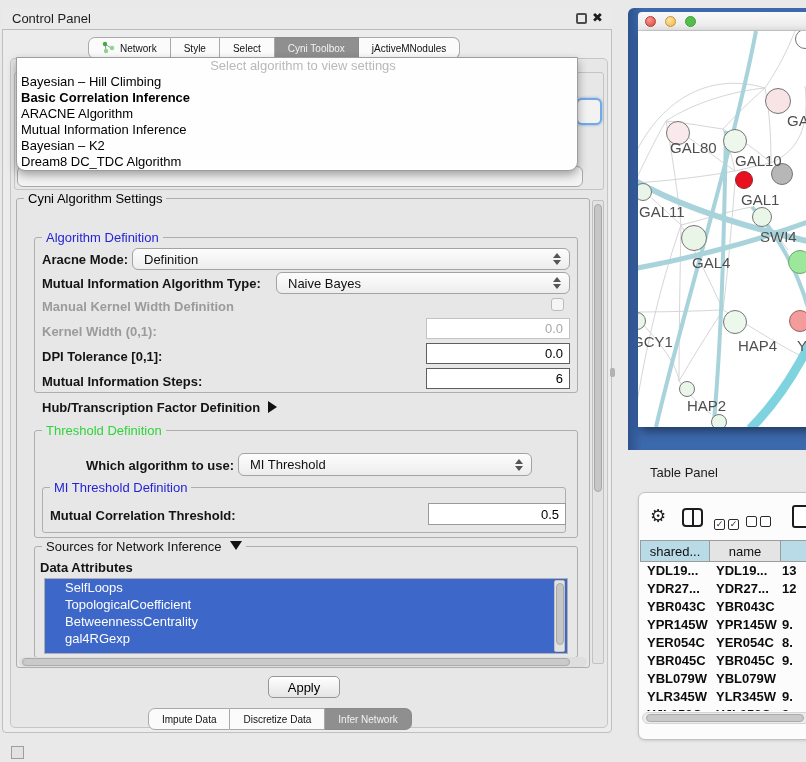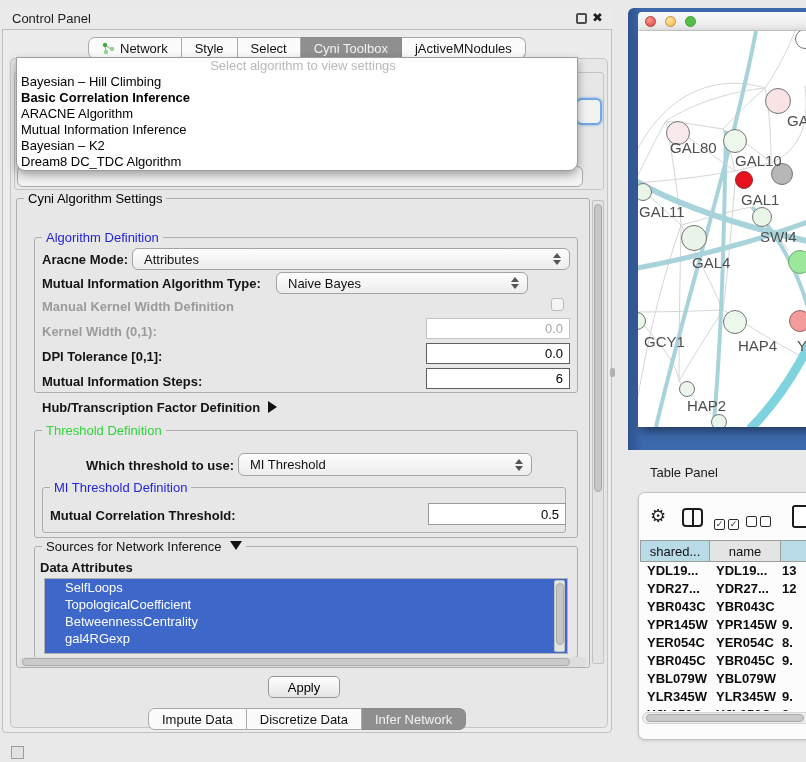--- a/index.html
+++ b/index.html
@@ -9,21 +9,21 @@
 
   
   #control-window{left:2px;top:8px;width:610px;height:725px;background:#ececec;border:1px solid #c0c0c0;border-radius:4px;box-sizing:border-box;}
   .cp-titlebar{left:2px;top:8px;width:610px;height:22px;background:#eaeaea;border-bottom:1px solid #bdbdbd;box-sizing:border-box;}
   .cp-title{left:12px;top:11px;font-size:13px;color:#1d1d1d;}
   .float-btn{left:576px;top:13px;width:11px;height:11px;border:2px solid #4d4d4d;border-radius:2px;box-sizing:border-box;}
   .close-btn{left:592px;top:10px;font-size:13px;font-weight:bold;color:#1d1d1d;}
 
   
   .tabbar{display:flex;}
-  .tab{height:22px;line-height:22px;padding:0 13px;font-size:13px;background:#fbfbfb;border:1px solid #a9a9a9;border-left:none;color:#111;box-sizing:border-box;white-space:nowrap;}
+  .tab{height:22px;line-height:22px;padding:0 13px;font-size:10px;background:#fbfbfb;border:1px solid #a9a9a9;border-left:none;color:#111;box-sizing:border-box;white-space:nowrap;}
   .tab.first{border-left:1px solid #a9a9a9;border-radius:7px 0 0 7px;}
   .tab.last{border-radius:0 7px 7px 0;}
   .tab.selected{background:#8f8f8f;color:#f2f2f2;border-color:#8a8a8a;}
   .tab .neticon{display:inline-block;vertical-align:-2px;margin-right:5px;}
 
   .cp-card{left:10px;top:58px;width:598px;height:670px;background:#e7e7e7;border:1px solid #c6c6c6;border-radius:5px;box-sizing:border-box;}
 
   
   .frag-group{left:14px;top:72px;width:590px;height:118px;border:1px solid #c4c4c4;border-radius:3px;box-sizing:border-box;}
   .frag-combo-blue{left:576px;top:98px;width:26px;height:27px;background:#f2f2f2;border:2px solid #74a8e2;border-radius:6px;box-shadow:0 0 3px #74a8e2;box-sizing:border-box;}
@@ -149,28 +149,28 @@
 
   <div class="abs sb-v" style="left:592px;top:200px;width:12px;height:464px;">
     <div class="sb-thumb-v" style="top:3px;height:288px;"></div>
   </div>
 
   <div class="abs groupbox" style="left:34px;top:237px;width:544px;height:156px;">
     <span class="gtitle blue">Algorithm Definition</span>
   </div>
   <div class="abs lbl" style="left:42px;top:252px;">Aracne Mode:</div>
   <div class="abs combo" style="left:132px;top:248px;width:438px;height:22px;">
-    <span>Attributes</span>
+    <span>Definition</span>
     <span class="spin">
         <i class="up"></i>
         <i class="dn"></i>
       </span>
   </div>
   <div class="abs lbl" style="left:42px;top:276px;">Mutual Information Algorithm Type:</div>
-  <div class="abs combo" style="left:276px;top:272px;width:252px;height:22px;gap:32px;">
+  <div class="abs combo" style="left:276px;top:272px;width:294px;height:22px;gap:32px;">
     <span>Naive Bayes</span>
     <span class="spin">
         <i class="up"></i>
         <i class="dn"></i>
       </span>
   </div>
   <div class="abs lbl disabled" style="left:42px;top:299px;">Manual Kernel Width Definition</div>
   <div class="abs checkbox" style="left:551px;top:298px;"></div>
   <div class="abs lbl disabled" style="left:42px;top:324px;">Kernel Width (0,1):</div>
   <input class="abs field disabled" style="left: 426px; top: 318px; width: 144px; height: 21px;" readonly="" value="0.0">
@@ -179,21 +179,21 @@
   <div class="abs lbl" style="left:42px;top:374px;">Mutual Information Steps:</div>
   <input class="abs field" style="left: 426px; top: 368px; width: 144px; height: 21px;" value="6">
 
   <div class="abs lbl" style="left:42px;top:400px;">
     <span>Hub/Transcription Factor Definition</span><span class="tri-right"></span>
   </div>
 
   <div class="abs groupbox" style="left:34px;top:430px;width:544px;height:108px;">
     <span class="gtitle green">Threshold Definition</span>
   </div>
-  <div class="abs lbl" style="left:86px;top:458px;">Which threshold to use:</div>
+  <div class="abs lbl" style="left:86px;top:458px;">Which algorithm to use:</div>
   <div class="abs combo" style="left:238px;top:453px;width:294px;height:23px;">
     <span>MI Threshold</span>
     <span class="spin">
         <i class="up"></i>
         <i class="dn"></i>
       </span>
   </div>
   <div class="abs groupbox" style="left:42px;top:487px;width:524px;height:46px;">
     <span class="gtitle blue">MI Threshold Definition</span>
   </div>
@@ -290,21 +290,21 @@
     <div class="node" style="left: 41px; top: 350px; width: 16px; height: 16px; background-color: rgb(234, 246, 233);"></div>
     <div class="node" style="left: 73px; top: 383px; width: 16px; height: 16px; background-color: rgb(234, 246, 233);"></div>
 
     <span class="node-label" style="left:149px;top:81px;">GAL</span>
     <span class="node-label" style="left:32px;top:108px;">GAL80</span>
     <span class="node-label" style="left:97px;top:121px;">GAL10</span>
     <span class="node-label" style="left:103px;top:160px;">GAL1</span>
     <span class="node-label" style="left:1px;top:172px;">GAL11</span>
     <span class="node-label" style="left:122px;top:197px;">SWI4</span>
     <span class="node-label" style="left:54px;top:223px;">GAL4</span>
-    <span class="node-label" style="left:-6px;top:302px;margin-left:12px;">GCY1</span>
+    <span class="node-label" style="left:-6px;top:302px;">GCY1</span>
     <span class="node-label" style="left:100px;top:306px;">HAP4</span>
     <span class="node-label" style="left:159px;top:306px;">Y</span>
     <span class="node-label" style="left:49px;top:366px;text-align:center;">HAP2</span>
   </div>
 
   <div class="abs tp-title">Table Panel</div>
   <div class="abs tp-card"></div>
   <div class="abs gear">⚙</div>
   <div class="abs split-icon">
       <i></i>

